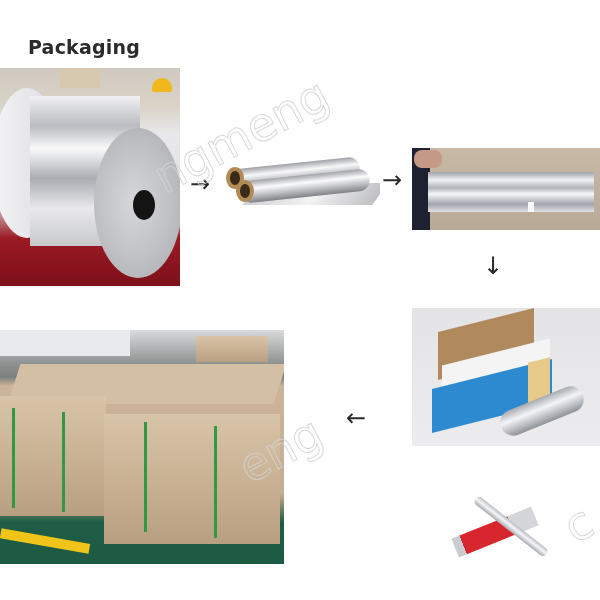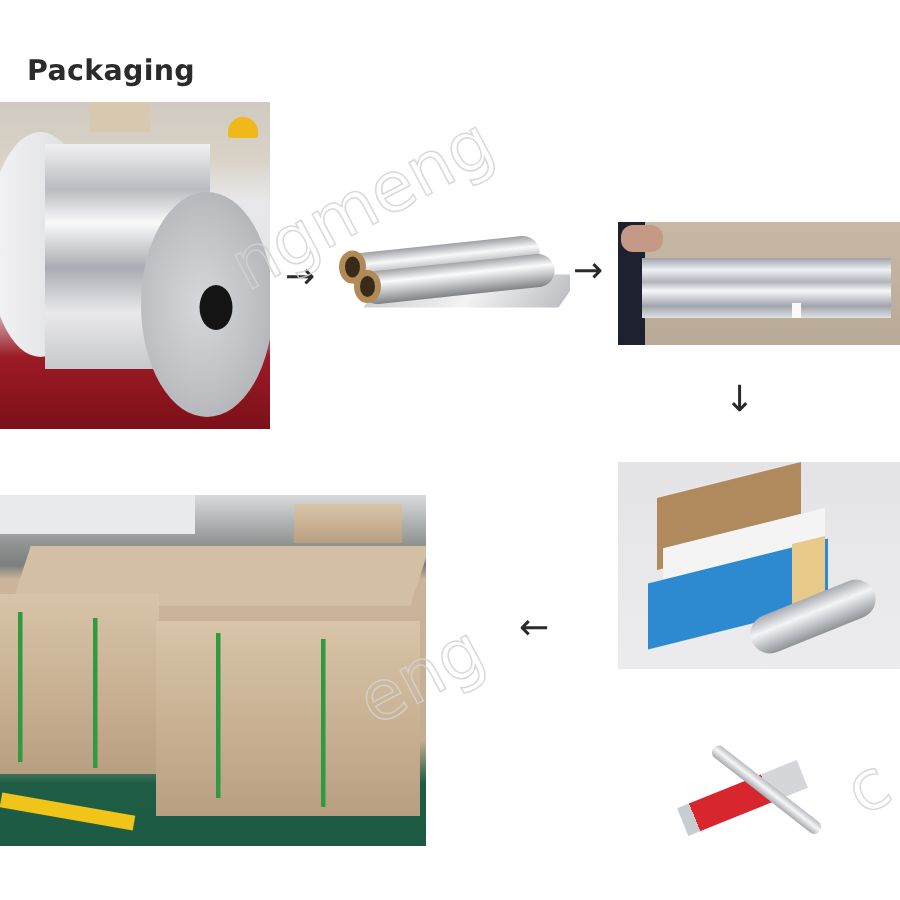--- a/index.html
+++ b/index.html
@@ -1,20 +1,20 @@
 <!DOCTYPE html>
 <html><head>
 <meta charset="utf-8">
 <style>
   * { margin: 0; padding: 0; box-sizing: border-box; }
   html, body { width: 600px; height: 600px; background: #ffffff; overflow: hidden; }
   body { position: relative; font-family: "DejaVu Sans", "Liberation Sans", sans-serif; }
 
   .title {
-    position: absolute; left: 18px; top: 36px;
+    position: absolute; left: 28px; top: 36px;
     font-size: 19px; font-weight: bold; color: #2b2b2b; letter-spacing: 0.2px;
   }
 
   .photo { position: absolute; overflow: hidden; }
 
   
   #p1 { left: 0; top: 68px; width: 180px; height: 218px;
         background: linear-gradient(180deg, #cfc9bf 0%, #d9d3c8 18%, #e8e8ea 30%, #e3e3e6 60%, #9b1a24 78%, #7d1019 100%); }
   #p1 .coil-back { position: absolute; left: -8px; top: 20px; width: 70px; height: 150px; border-radius: 50% / 50%;
         background: linear-gradient(90deg, #f4f4f6, #d9dadd); }

